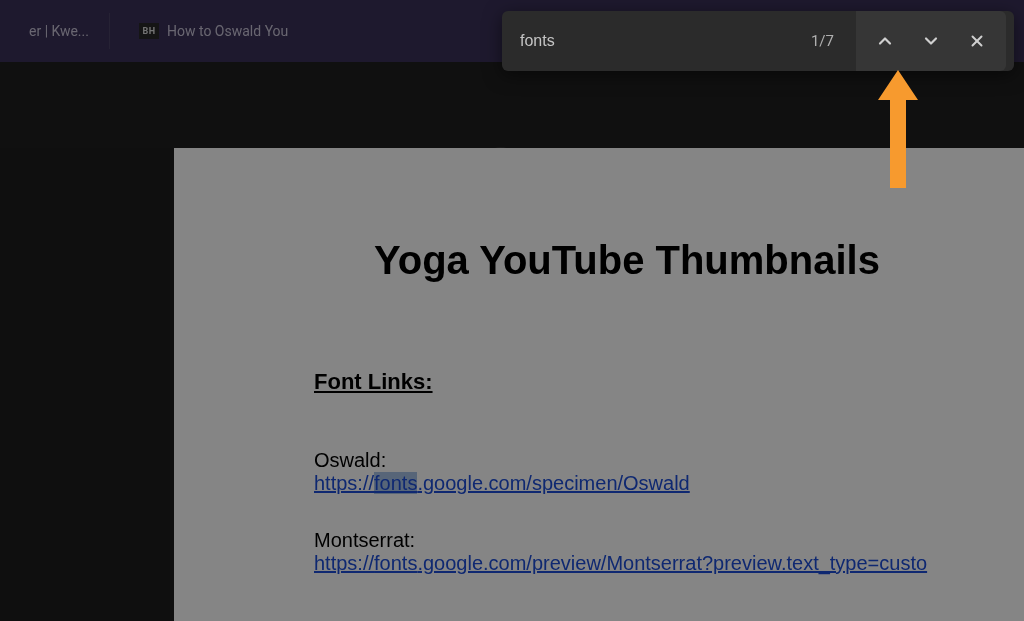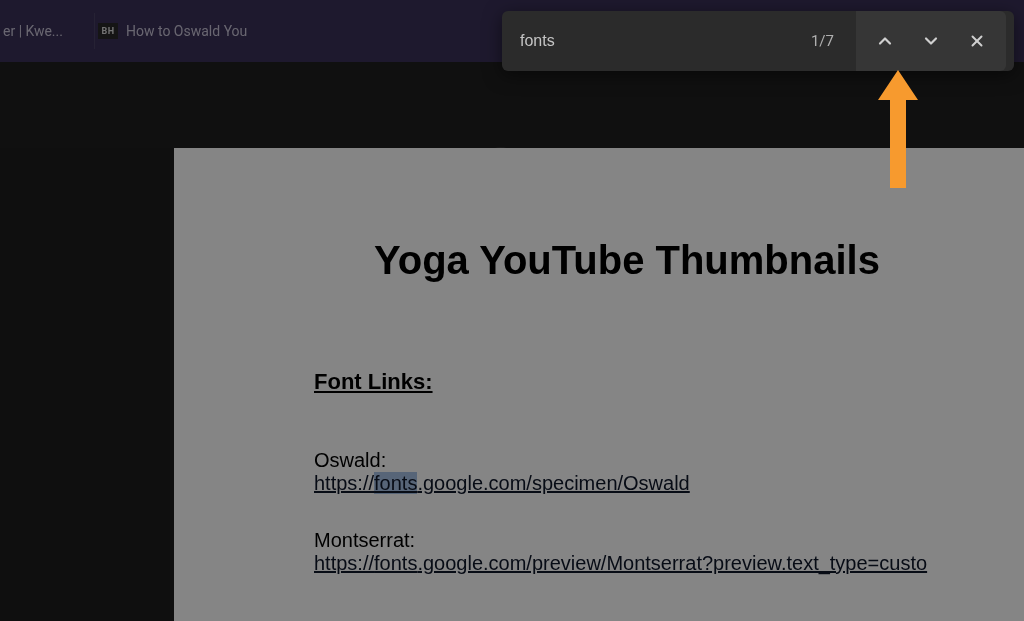--- a/index.html
+++ b/index.html
@@ -21,27 +21,28 @@
       background: #3a3158;
       display: flex;
       align-items: center;
       padding-left: 0;
       position: relative;
       z-index: 1;
     }
     .tab {
       display: flex;
       align-items: center;
-      padding: 0 3px;
+      padding: 0 14px;
       height: 36px;
       color: #c9c4d8;
       font-size: 14px;
       gap: 8px;
       white-space: nowrap;
       overflow: hidden;
+      margin-left: 15px;
     }
     .tab-icon {
       width: 16px;
       height: 16px;
       display: flex;
       align-items: center;
       justify-content: center;
       flex-shrink: 0;
     }
     .tab-icon svg {
@@ -216,21 +217,21 @@
       font-family: Arial, sans-serif;
     }
     .font-item {
       font-size: 20px;
       color: #000;
       margin-bottom: 34px;
       font-family: Arial, sans-serif;
     }
     .font-item .label { color: #000; }
     .font-item a {
-      color: #0f172a;
+      color: #1d4ed8;
       text-decoration: underline;
     }
     .highlight {
       background: #a8c2e6;
     }
     
     .dim-overlay {
       position: absolute;
       top: 0;
       left: 0;

